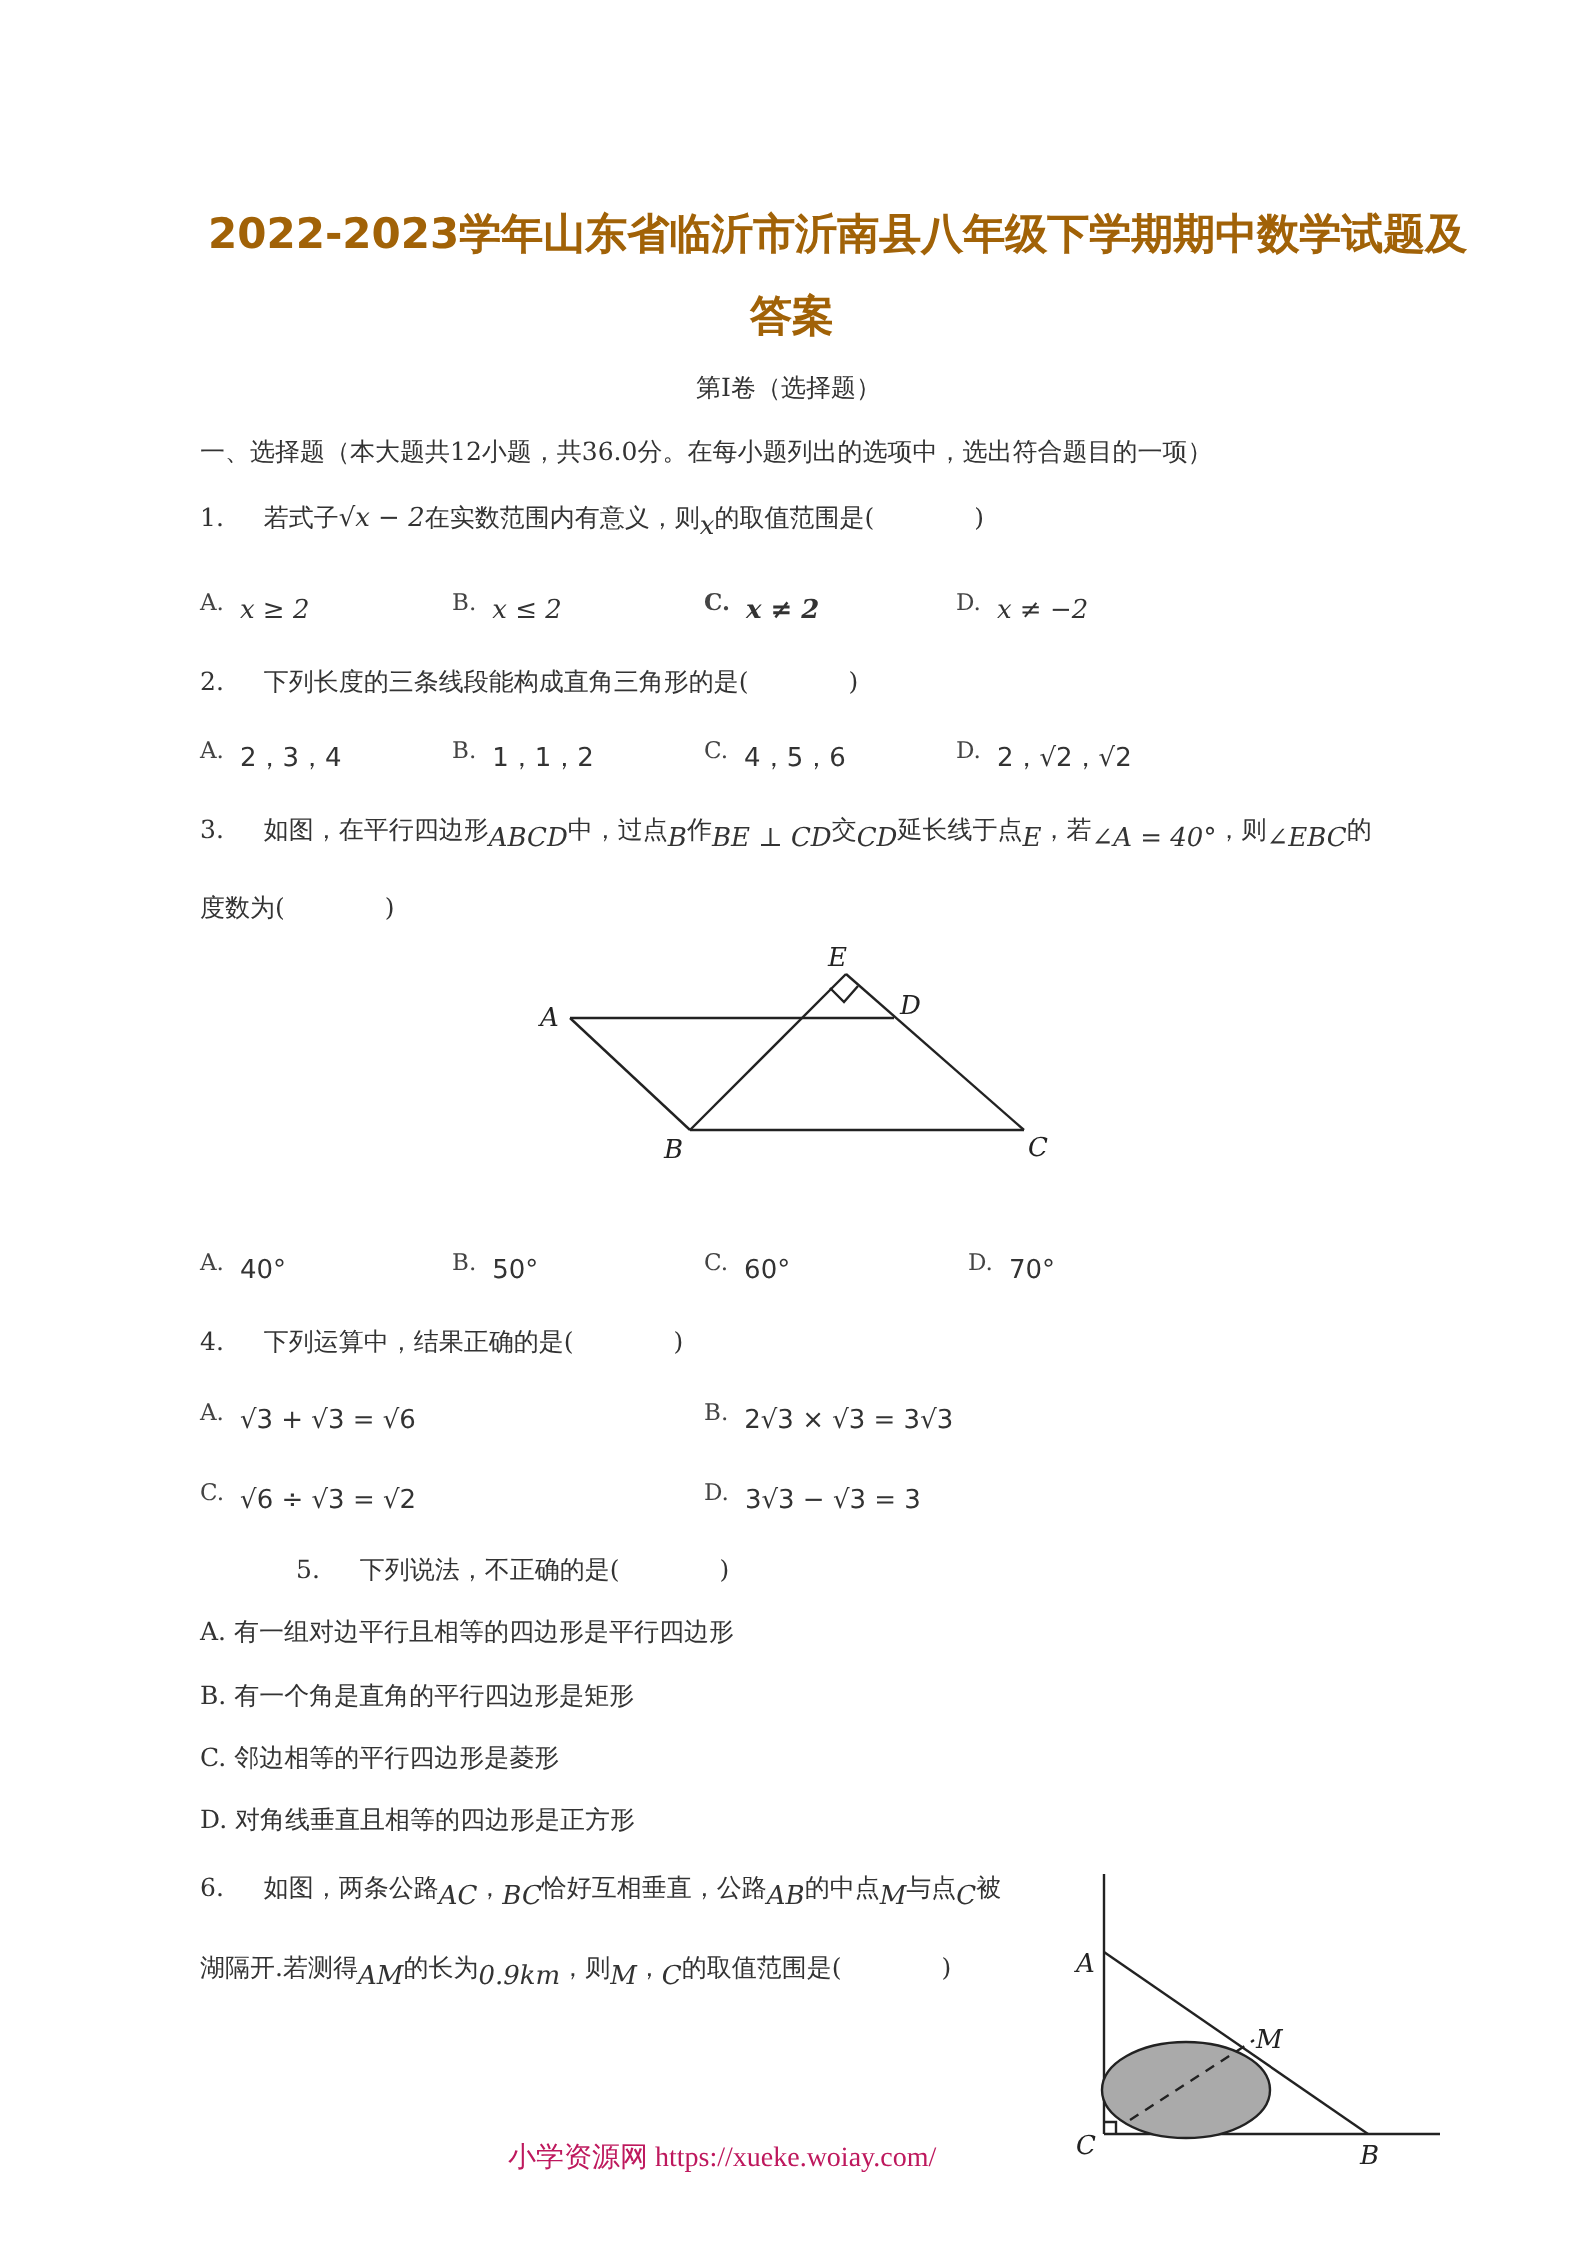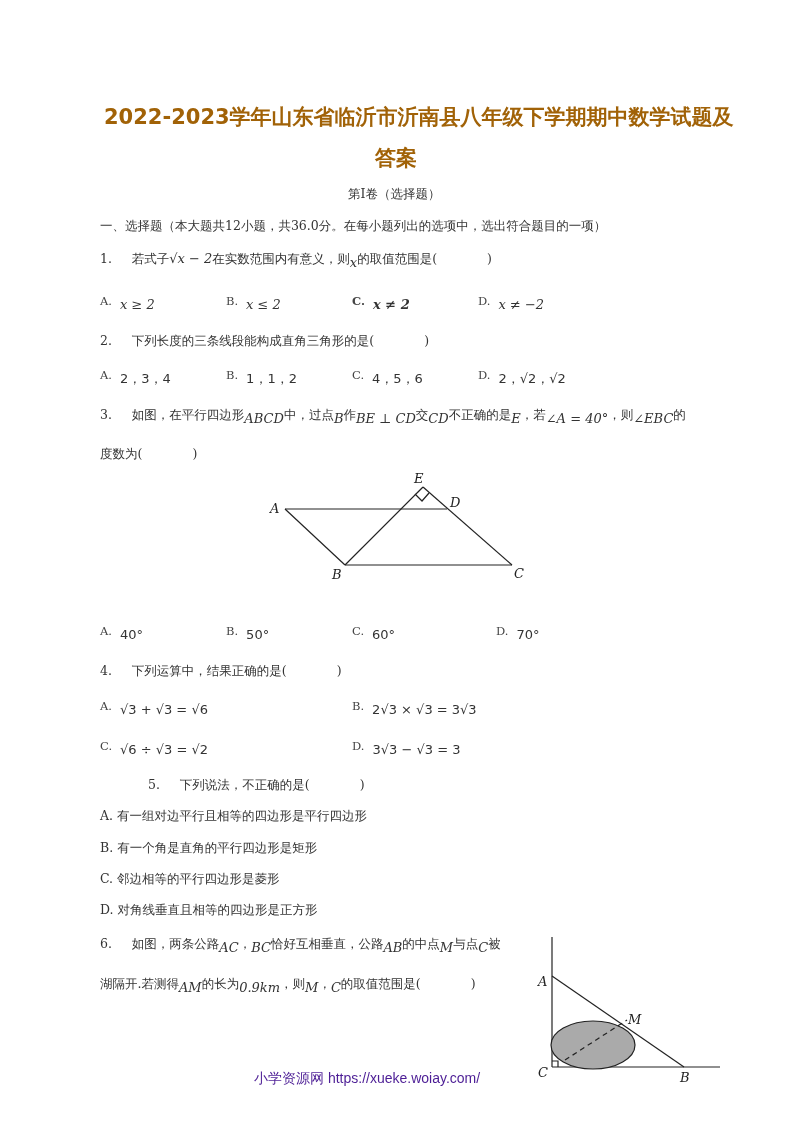--- a/index.html
+++ b/index.html
@@ -5,21 +5,21 @@
   html, body { margin:0; padding:0; background:#ffffff; }
   body { width:793px; height:1122px; position:relative; overflow:hidden;
          font-family:"DejaVu Serif","Liberation Serif",serif; color:#222; }
   .abs { position:absolute; white-space:nowrap; }
   .title { font-family:"DejaVu Sans","Liberation Sans",sans-serif; font-weight:bold; font-size:21px; color:#a16207; }
   .t { font-size:12.5px; color:#333; }
   .lbl { font-size:11.5px; color:#444; position:relative; top:-4px; margin-right:8px; }
   .m { font-family:"DejaVu Serif","Liberation Serif",serif; font-style:italic; font-size:13px; }
   .mv { font-family:"DejaVu Sans","Liberation Sans",sans-serif; font-size:13px; }
   .sub { position:relative; top:4px; }
-  .footer { font-family:Liberation Sans, sans-serif; font-size:14px; color:#4c1d95; }
+  .footer { font-family:Liberation Serif, serif; font-size:14px; color:#be185d; }
   svg text { font-family:"DejaVu Serif","Liberation Serif",serif; font-style:italic; font-size:13px; fill:#222; }
 </style>
 </head>
 <body>
 
 <div class="abs title" style="left:104px;top:103px;">2022-2023学年山东省临沂市沂南县八年级下学期期中数学试题及</div>
 <div class="abs title" style="left:375px;top:144px;">答案</div>
 <div class="abs t" style="left:348px;top:186px;">第Ⅰ卷（选择题）</div>
 <div class="abs t" style="left:100px;top:218px;">一、选择题（本大题共12小题，共36.0分。在每小题列出的选项中，选出符合题目的一项）</div>
 
@@ -33,21 +33,21 @@
 
 <div class="abs t" style="left:100px;top:333px;">
   <span>2.</span>&nbsp;&nbsp;&nbsp;&nbsp;&nbsp;<span>下列长度的三条线段能构成直角三角形的是(　　　　)</span>
 </div>
 <div class="abs t" style="left:100px;top:370px;text-align:center;"><span class="lbl">A.</span><span class="mv">2，3，4</span></div>
 <div class="abs t" style="left:226px;top:370px;"><span class="lbl">B.</span><span class="mv">1，1，2</span></div>
 <div class="abs t" style="left:352px;top:370px;"><span class="lbl">C.</span><span class="mv">4，5，6</span></div>
 <div class="abs t" style="left:478px;top:370px;"><span class="lbl">D.</span><span class="mv">2，√2，√2</span></div>
 
 <div class="abs t" style="left:100px;top:407px;">
-  <span>3.</span>&nbsp;&nbsp;&nbsp;&nbsp;&nbsp;<span>如图，在平行四边形</span><span class="m sub">ABCD</span><span>中，过点</span><span class="m sub">B</span><span>作</span><span class="m sub">BE ⊥ CD</span><span>交</span><span class="m sub">CD</span><span>不正确的是</span><span class="m sub">E</span><span>，若</span><span class="m sub">∠A = 40°</span><span>，则</span><span class="m sub">∠EBC</span><span>的</span>
+  <span>3.</span>&nbsp;&nbsp;&nbsp;&nbsp;&nbsp;<span>如图，在平行四边形</span><span class="m sub">ABCD</span><span>中，过点</span><span class="m sub">B</span><span>作</span><span class="m sub">BE ⊥ CD</span><span>交</span><span class="m sub">CD</span><span>延长线于点</span><span class="m sub">E</span><span>，若</span><span class="m sub">∠A = 40°</span><span>，则</span><span class="m sub">∠EBC</span><span>的</span>
 </div>
 <div class="abs t" style="left:100px;top:446px;">度数为(　　　　)</div>
 
 <svg class="abs" style="left:260px;top:465px;" width="280" height="125">
   <g stroke="#222" stroke-width="1.2" fill="none">
     <line x1="25" y1="44" x2="187" y2="44"></line>
     <line x1="25" y1="44" x2="85" y2="100"></line>
     <line x1="85" y1="100" x2="252" y2="100"></line>
     <line x1="252" y1="100" x2="163" y2="22"></line>
     <line x1="85" y1="100" x2="163" y2="22"></line>
@@ -56,21 +56,21 @@
   <text x="10" y="48">A</text>
   <text x="190" y="42">D</text>
   <text x="154" y="18">E</text>
   <text x="72" y="114">B</text>
   <text x="254" y="113">C</text>
 </svg>
 
 <div class="abs t" style="left:100px;top:627px;"><span class="lbl">A.</span><span class="mv">40°</span></div>
 <div class="abs t" style="left:226px;top:627px;"><span class="lbl">B.</span><span class="mv">50°</span></div>
 <div class="abs t" style="left:352px;top:627px;"><span class="lbl">C.</span><span class="mv">60°</span></div>
-<div class="abs t" style="left:496px;top:627px;"><span class="lbl">D.</span><span class="mv">70°</span></div>
+<div class="abs t" style="left:484px;top:627px;"><span class="lbl">D.</span><span class="mv">70°</span></div>
 
 <div class="abs t" style="left:100px;top:663px;">
   <span>4.</span>&nbsp;&nbsp;&nbsp;&nbsp;&nbsp;<span>下列运算中，结果正确的是(　　　　)</span>
 </div>
 <div class="abs t" style="left:100px;top:702px;"><span class="lbl">A.</span><span class="mv">√3 + √3 = √6</span></div>
 <div class="abs t" style="left:352px;top:702px;text-align:center;"><span class="lbl">B.</span><span class="mv">2√3 × √3 = 3√3</span></div>
 <div class="abs t" style="left:100px;top:742px;"><span class="lbl">C.</span><span class="mv">√6 ÷ √3 = √2</span></div>
 <div class="abs t" style="left:352px;top:742px;"><span class="lbl">D.</span><span class="mv">3√3 − √3 = 3</span></div>
 
 <div class="abs t" style="left:100px;top:777px;margin-left:48px;">

